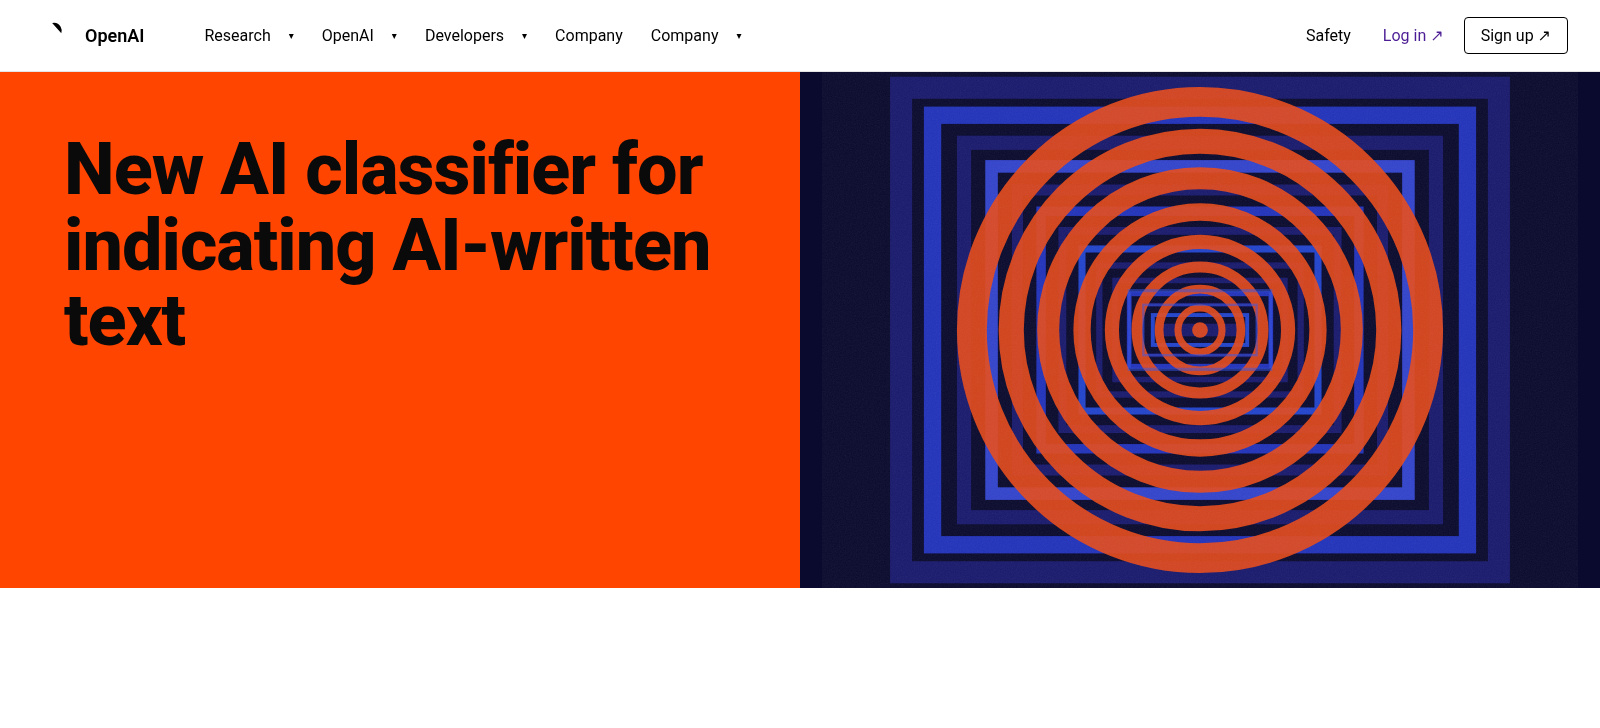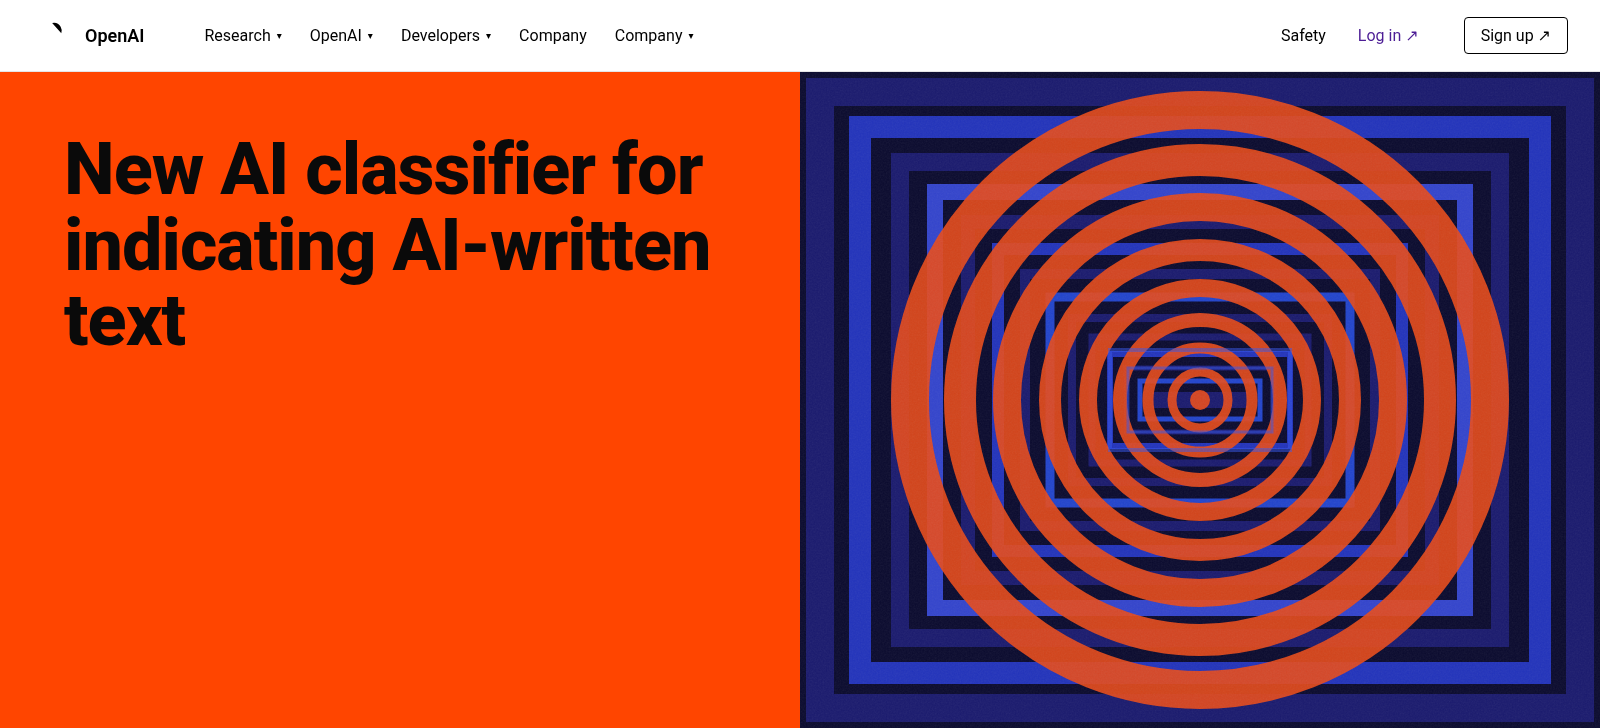--- a/index.html
+++ b/index.html
@@ -47,21 +47,21 @@
     .nav-links {
       display: flex;
       align-items: center;
       gap: 4px;
       flex: 1;
     }
 
     .nav-item {
       display: flex;
       align-items: center;
-      gap: 4px;
+      gap: 16px;
       padding: 8px 12px;
       font-size: 16px;
       color: #000;
       text-decoration: none;
       cursor: pointer;
       border-radius: 4px;
       white-space: nowrap;
     }
 
     .chevron {
@@ -97,28 +97,27 @@
       font-size: 16px;
       color: #000;
       cursor: pointer;
       padding: 8px 16px;
       border: 1.5px solid #000;
       border-radius: 4px;
       text-decoration: none;
       display: flex;
       align-items: center;
       gap: 4px;
-      margin-left: 25px;
     }
 
     
     .hero {
       display: flex;
       width: 1600px;
-      height: 656px;
+      height: 516px;
       background: #ff4500;
     }
 
     .hero-left {
       flex: 0 0 800px;
       padding: 60px 64px;
       display: flex;
       flex-direction: column;
       justify-content: flex-start;
       gap: 32px;

